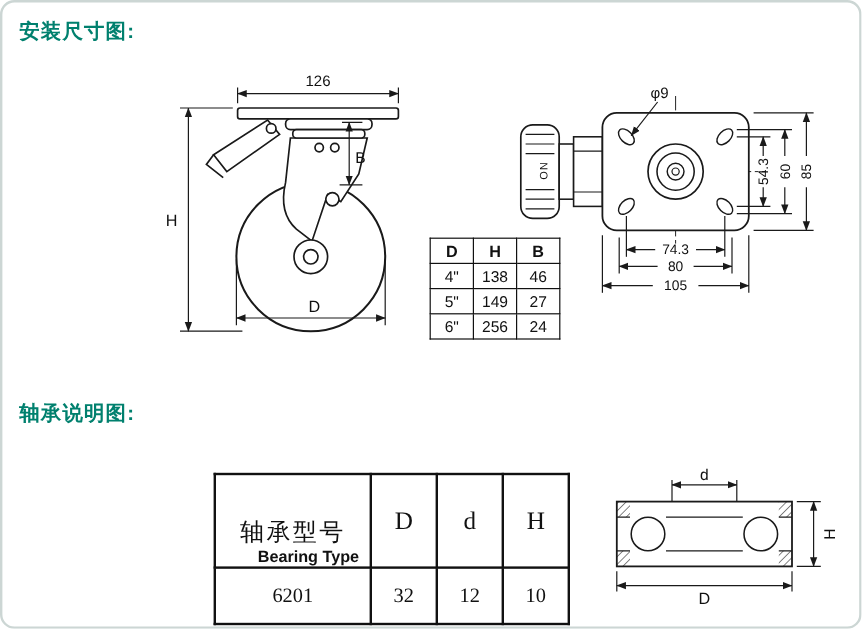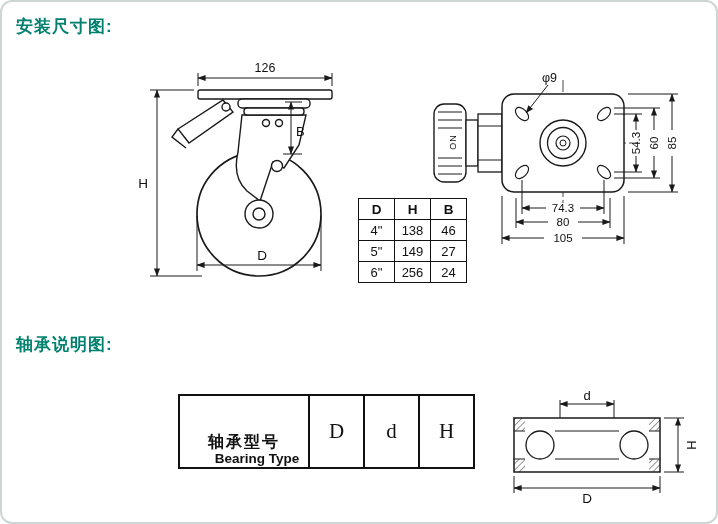--- a/index.html
+++ b/index.html
@@ -13,21 +13,21 @@
   svg text { font-family:"Liberation Sans",sans-serif; fill:#111; }
 
   table.size-table { position:absolute; left:356px; top:196px; border-collapse:collapse; }
   table.size-table td { border:1.8px solid #111; width:36px; height:21px;
                         text-align:center; font-size:13px; color:#111; padding:0; }
   table.size-table tr.head td { font-weight:700; font-size:13.5px; }
 
   table.bearing-table { position:absolute; left:176px; top:392px; border-collapse:collapse; }
   table.bearing-table td { border:2px solid #111; text-align:center; vertical-align:middle; color:#111; padding:0; }
   .bt-type { width:130px; height:47px; line-height:1.2; }
-  .bt-type .cn { font-size:16px; font-weight:700; letter-spacing:2px;margin-top:36px; }
+  .bt-type .cn { font-size:20px; font-weight:400; letter-spacing:2px;margin-top:36px; }
   .bt-type .en { font-size:13.5px; font-weight:700;padding-left:26px; }
   td.bt-head { width:55px; font-family:"Liberation Serif",serif; font-size:21px; }
   tr.bt-data td { height:47px; font-family:"Liberation Serif",serif; font-size:17px; }
 </style>
 </head>
 <body>
 
 <div class="canvas">
 
   <div class="section-title" id="title-install">安装尺寸图:</div>
@@ -216,16 +216,22 @@
     <tbody>
         <tr>
       <td class="bt-type">
         <div class="cn">轴承型号</div>
         <div class="en">Bearing Type</div>
       </td>
       <td class="bt-head">D</td>
       <td class="bt-head">d</td>
       <td class="bt-head">H</td>
     </tr>
+    <tr class="bt-data">
+      <td>6201</td>
+      <td>32</td>
+      <td>12</td>
+      <td>10</td>
+    </tr>
   </tbody>
     </table>
 
 </div>
 
 </body></html>

